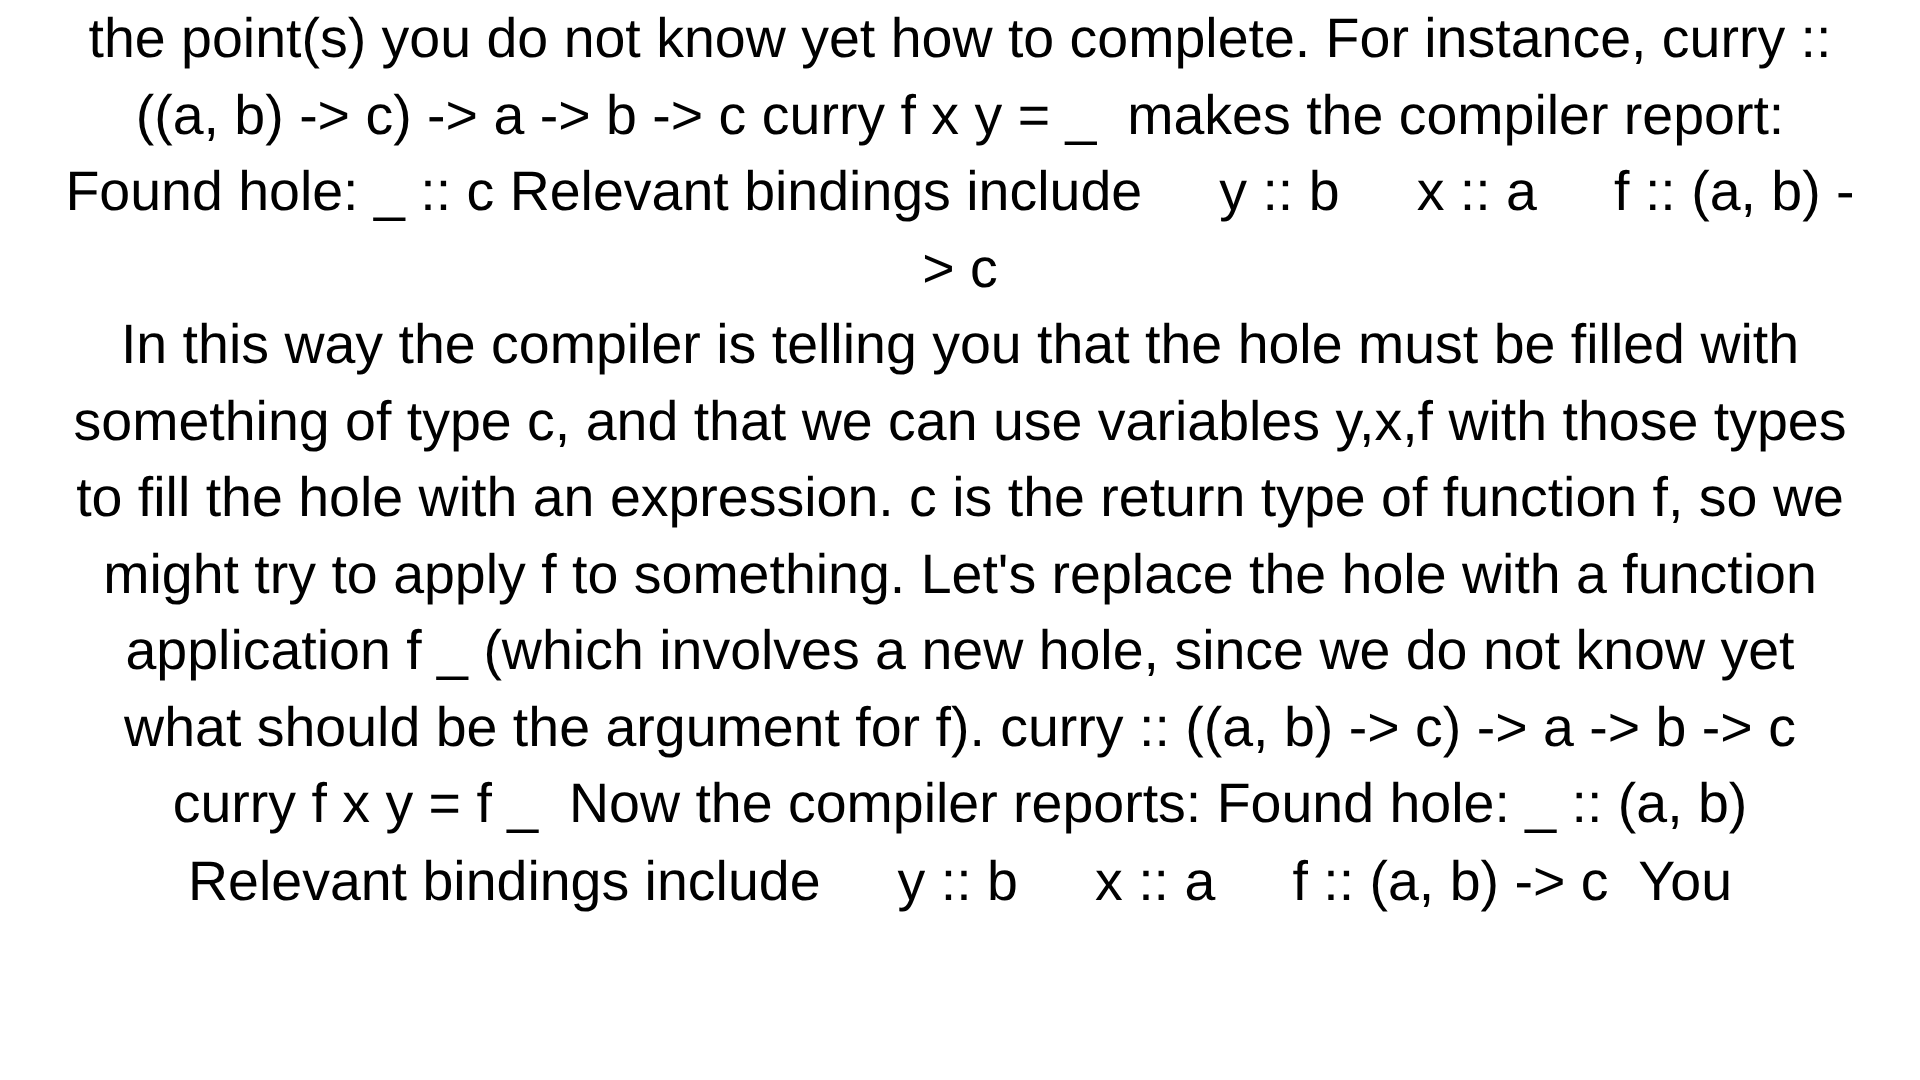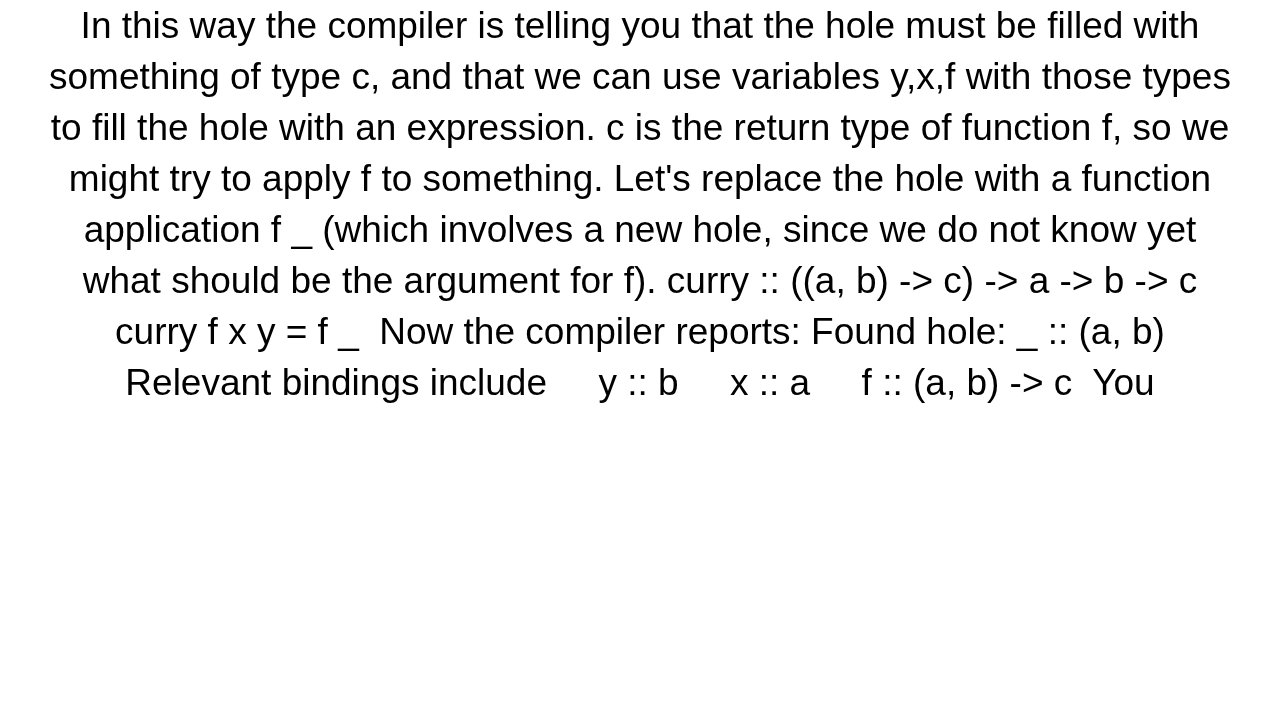--- a/index.html
+++ b/index.html
@@ -26,14 +26,15 @@
     }
     .para {
       margin: 0;
       white-space: pre-wrap;
     }
   </style>
 </head>
 <body>
 
 <div class="content">
+  <p class="para">the point(s) you do not know yet how to complete. For instance, curry :: ((a, b) -&gt; c) -&gt; a -&gt; b -&gt; c curry f x y = _  makes the compiler report: Found hole: _ :: c Relevant bindings include     y :: b     x :: a     f :: (a, b) -&gt; c</p>
   <p class="para">In this way the compiler is telling you that the hole must be filled with something of type c, and that we can use variables y,x,f with those types to fill the hole with an expression. c is the return type of function f, so we might try to apply f to something. Let's replace the hole with a function application f _ (which involves a new hole, since we do not know yet what should be the argument for f). curry :: ((a, b) -&gt; c) -&gt; a -&gt; b -&gt; c curry f x y = f _  Now the compiler reports: Found hole: _ :: (a, b) Relevant bindings include     y :: b     x :: a     f :: (a, b) -&gt; c  You</p>
 </div>
 
 </body></html>

